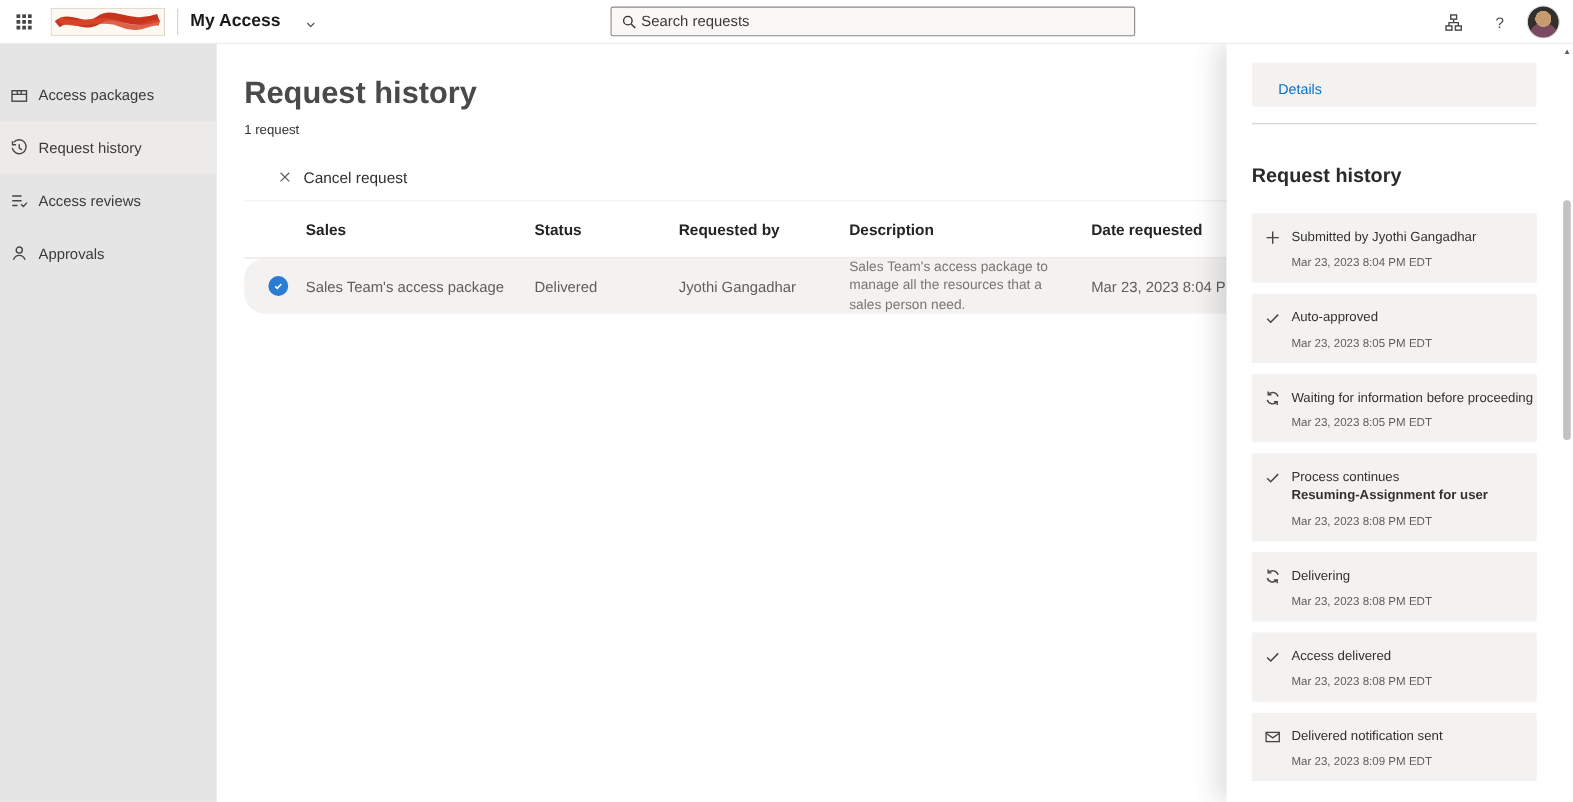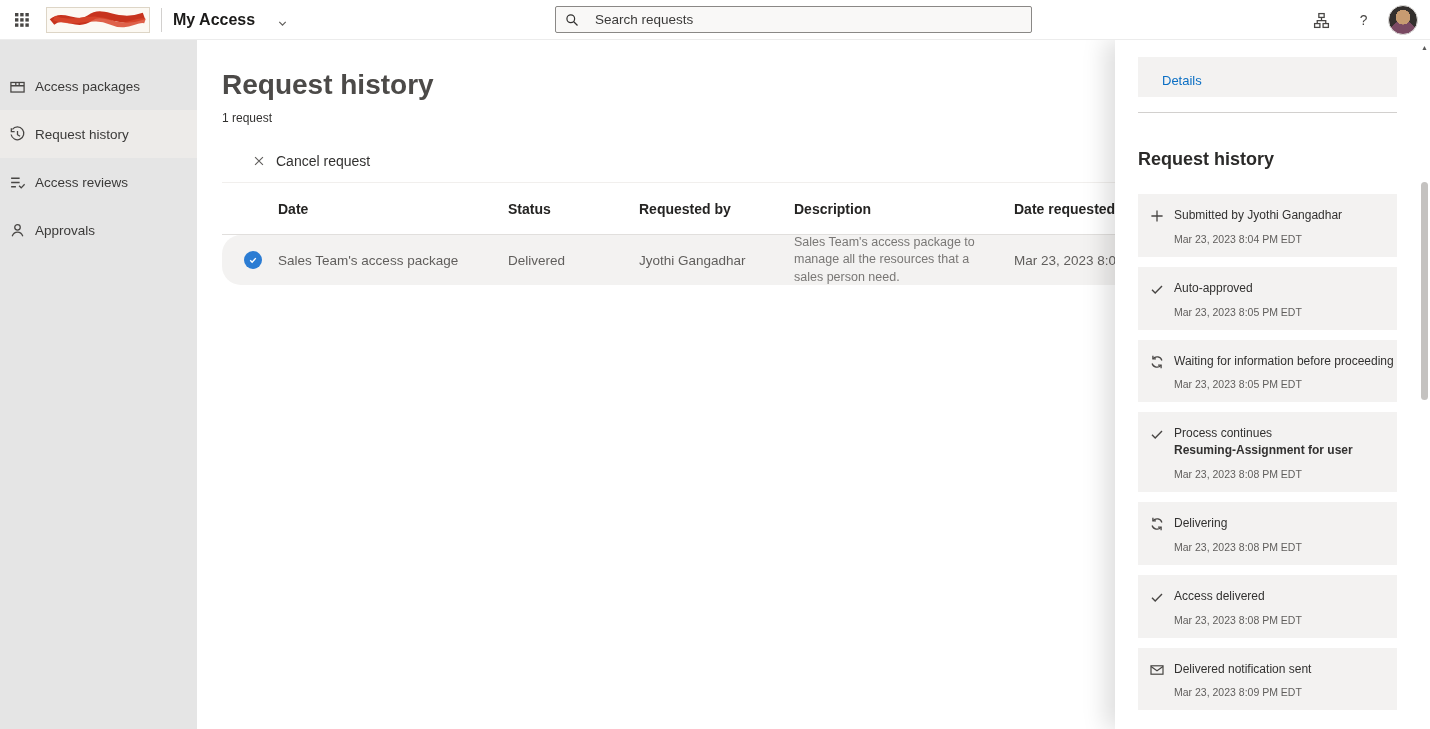--- a/index.html
+++ b/index.html
@@ -19,21 +19,21 @@
   .waffle { width:44px; height:40px; border:none; background:transparent; display:flex;
     align-items:center; justify-content:center; color:#484644; cursor:pointer; }
   .logo { width:104px; height:26px; margin-left:2px; flex:none; }
   .tb-sep { width:1px; height:24px; background:#d2d0ce; margin:0 11px; }
   .app-title { display:flex; align-items:center; gap:22px; font-size:16px; font-weight:700;
     color:#1b1a19; cursor:pointer; }
   .app-title .chev { width:11px; height:11px; color:#605e5c; margin-top:2px; }
   .app-title .chev svg { width:100%; height:100%; }
   .search { position:absolute; left:555px; top:6px; width:477px; height:27px;
     background:#f9f8f7; border:1px solid #8a8886; border-radius:2px;
-    display:flex; align-items:center; padding:0 9px; gap:16px; }
+    display:flex; align-items:center; padding:0 9px; gap:4px; }
   .search .s-icon { width:14px; height:14px; color:#323130; flex:none; }
   .search .s-icon svg { width:100%; height:100%; }
   .search input { border:none; outline:none; background:transparent; flex:1;
     font-family:"Liberation Sans",sans-serif; font-size:13.5px; color:#252423; }
   .search input::placeholder { color:#3b3a39; opacity:1; }
   .tb-right { position:absolute; right:4px; top:0; height:40px; display:flex; align-items:center; }
   .tb-btn { width:42px; height:40px; border:none; background:transparent; color:#484644;
     display:flex; align-items:center; justify-content:center; cursor:pointer; }
   .tb-btn .icon16{ width:17px; height:17px; }
   .avatar { width:30px; height:30px; border-radius:50%; margin:0 8px 0 4px; cursor:pointer;
@@ -61,21 +61,21 @@
     border-bottom:1px solid #f1efed; }
   .cancel-btn { display:flex; align-items:center; gap:10px; margin-left:30px; border:none;
     background:transparent; font-family:"Liberation Sans",sans-serif; font-size:14px;
     color:#323130; cursor:pointer; }
   .cancel-btn .x-icon { width:14px; height:14px; color:#605e5c; display:inline-flex; }
   .cancel-btn .x-icon svg { width:100%; height:100%; }
   .thead { display:flex; align-items:center; height:52px; border-bottom:1px solid #e1dfdd;
     font-size:14px; font-weight:700; color:#252423; }
   .col-sel { width:56px; flex:none; }
   .col-name { width:208px; flex:none; }
-  .col-status { width:131px; flex:none;margin-left:22px; }
+  .col-status { width:131px; flex:none; }
   .col-req { width:155px; flex:none; }
   .col-desc { width:220px; flex:none; padding-right:20px; }
   .col-date { flex:1; white-space:nowrap; overflow:hidden; }
   .trow { display:flex; align-items:center; height:50px; background:#f3f2f1;
     font-size:13.5px; color:#605e5c; cursor:pointer;border-radius:19px; }
   .trow .col-desc { font-size:12.5px; line-height:1.38; color:#797775; }
   .sel-check { width:18px; height:18px; border-radius:50%; background:#2b7cd3;
     display:flex; align-items:center; justify-content:center; margin-left:22px; }
   .sel-check svg { width:12px; height:12px; }
 
@@ -208,21 +208,21 @@
           <svg viewBox="0 0 16 16" fill="none" stroke="currentColor" stroke-width="1.3">
             <path d="M3.5 3.5l9 9M12.5 3.5l-9 9"></path>
           </svg>
         </span>
       <span>Cancel request</span>
     </button>
   </div>
 
   <div class="thead">
       <div class="col-sel"></div>
-      <div class="col-name">Date</div>
+      <div class="col-name">Sales</div>
       <div class="col-status">Status</div>
       <div class="col-req">Requested by</div>
       <div class="col-desc">Description</div>
       <div class="col-date">Date requested</div>
     </div>
   <div id="table-body">
       <div class="trow">
         <div class="col-sel">
           <span class="sel-check">
             <svg viewBox="0 0 16 16" fill="none" stroke="#ffffff" stroke-width="1.9">

